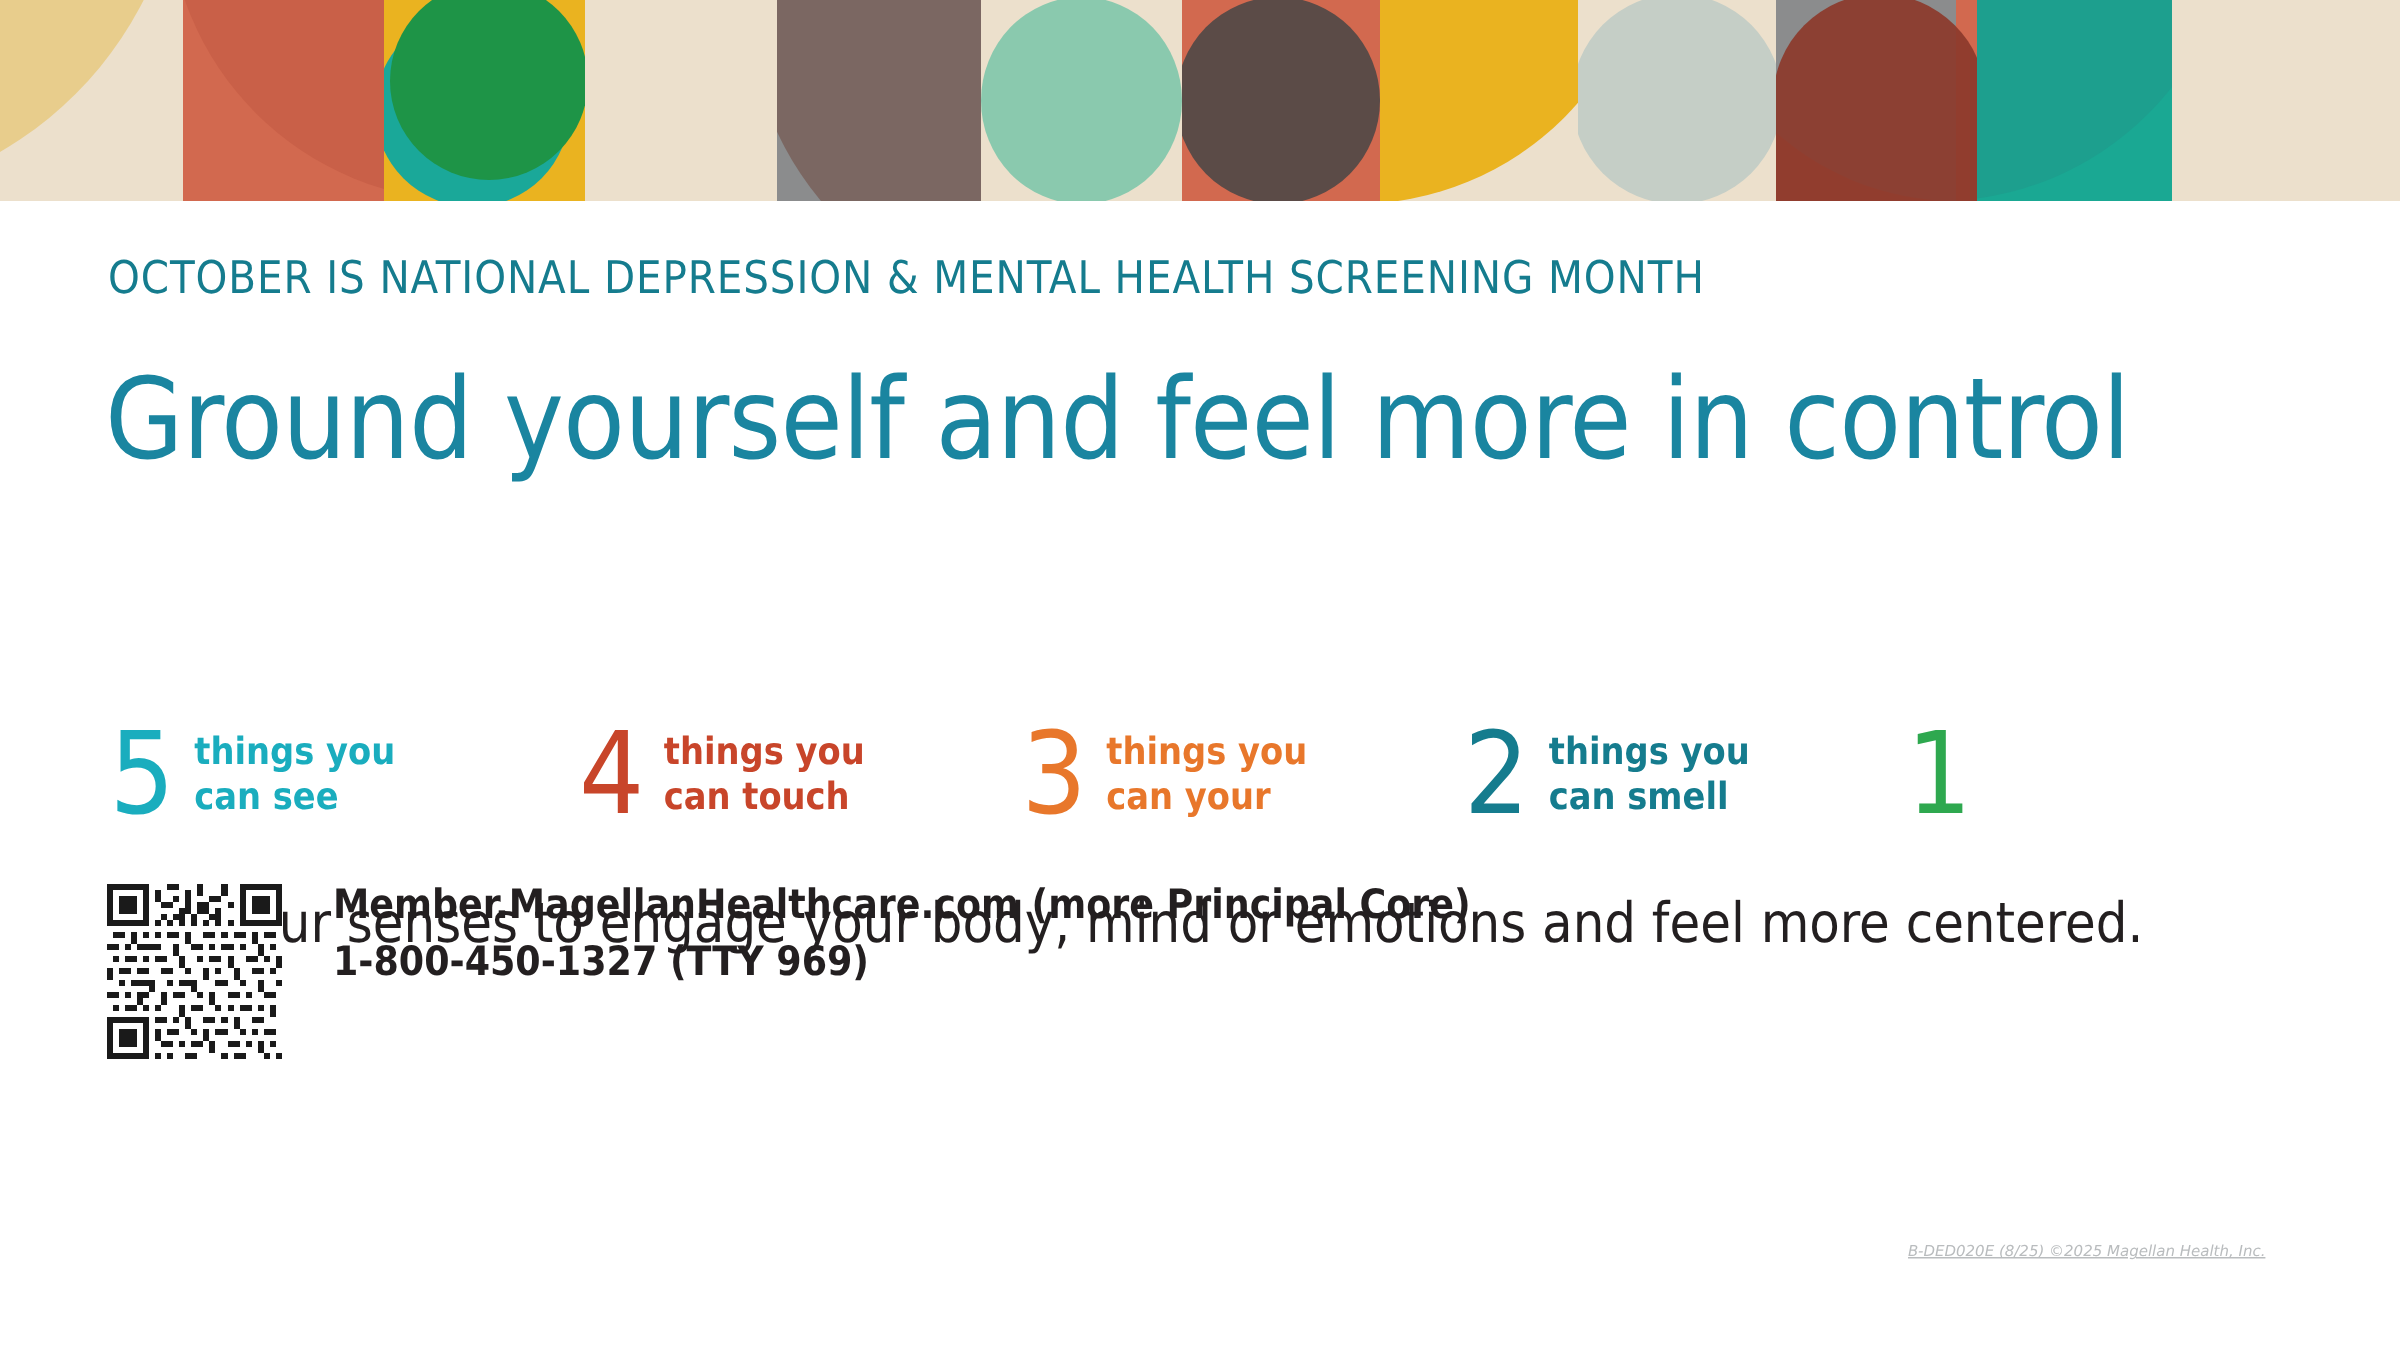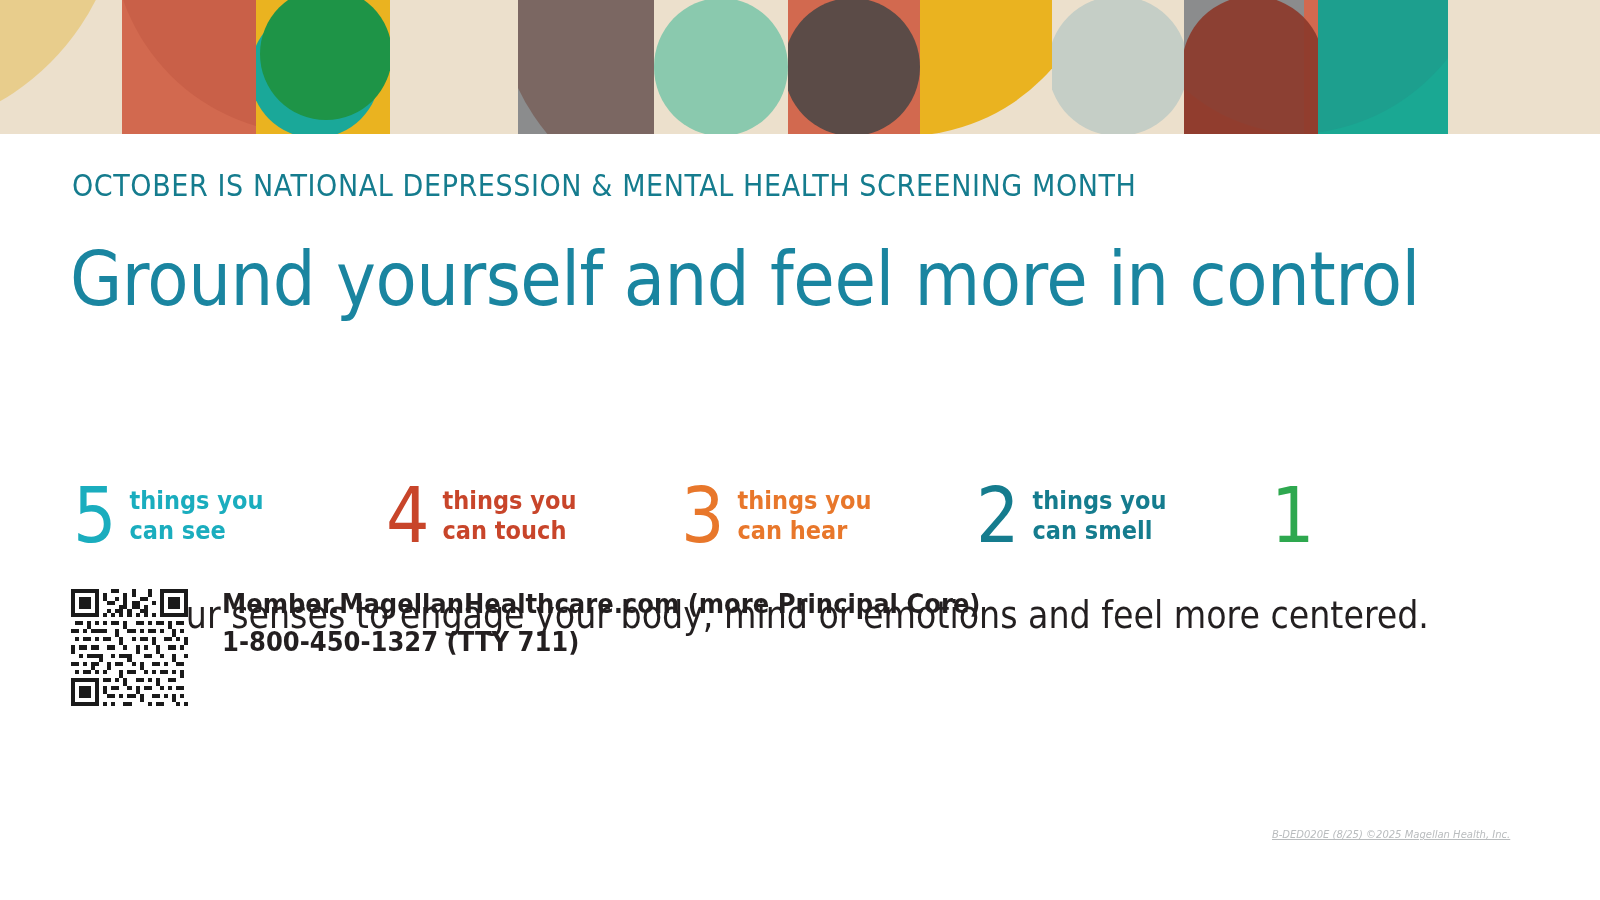--- a/index.html
+++ b/index.html
@@ -263,21 +263,21 @@
         <div class="lbl" style="color:#c8452a;">
           <span>things you</span>
           <span>can touch</span>
         </div>
       </div>
 
       <div class="sense" style="left:608px;">
         <div class="num" style="color:#e8772b;">3</div>
         <div class="lbl" style="color:#e8772b;">
           <span>things you</span>
-          <span>can hear</span>
+          <span>can your</span>
         </div>
       </div>
 
       <div class="sense" style="left:903px;">
         <div class="num" style="color:#157c8e;">2</div>
         <div class="lbl" style="color:#157c8e;">
           <span>things you</span>
           <span>can smell</span>
         </div>
       </div>
@@ -446,19 +446,19 @@
           <rect x="19" y="28" width="1" height="1"></rect>
         <rect x="21" y="28" width="2" height="1"></rect>
           <rect x="26" y="28" width="1" height="1"></rect>
         <rect x="28" y="28" width="1" height="1"></rect>
       </g>
     </svg>
   </div>
 
   <div class="contact">
     <div>Member.MagellanHealthcare.com (more Principal Core)</div>
-    <div>1-800-450-1327 (TTY 711)</div>
+    <div>1-800-450-1327 (TTY 969)</div>
   </div>
 
 
   <div class="fineprint">B-DED020E (8/25)  ©2025 Magellan Health, Inc.</div>
 
 </div>
 
 </body></html>

